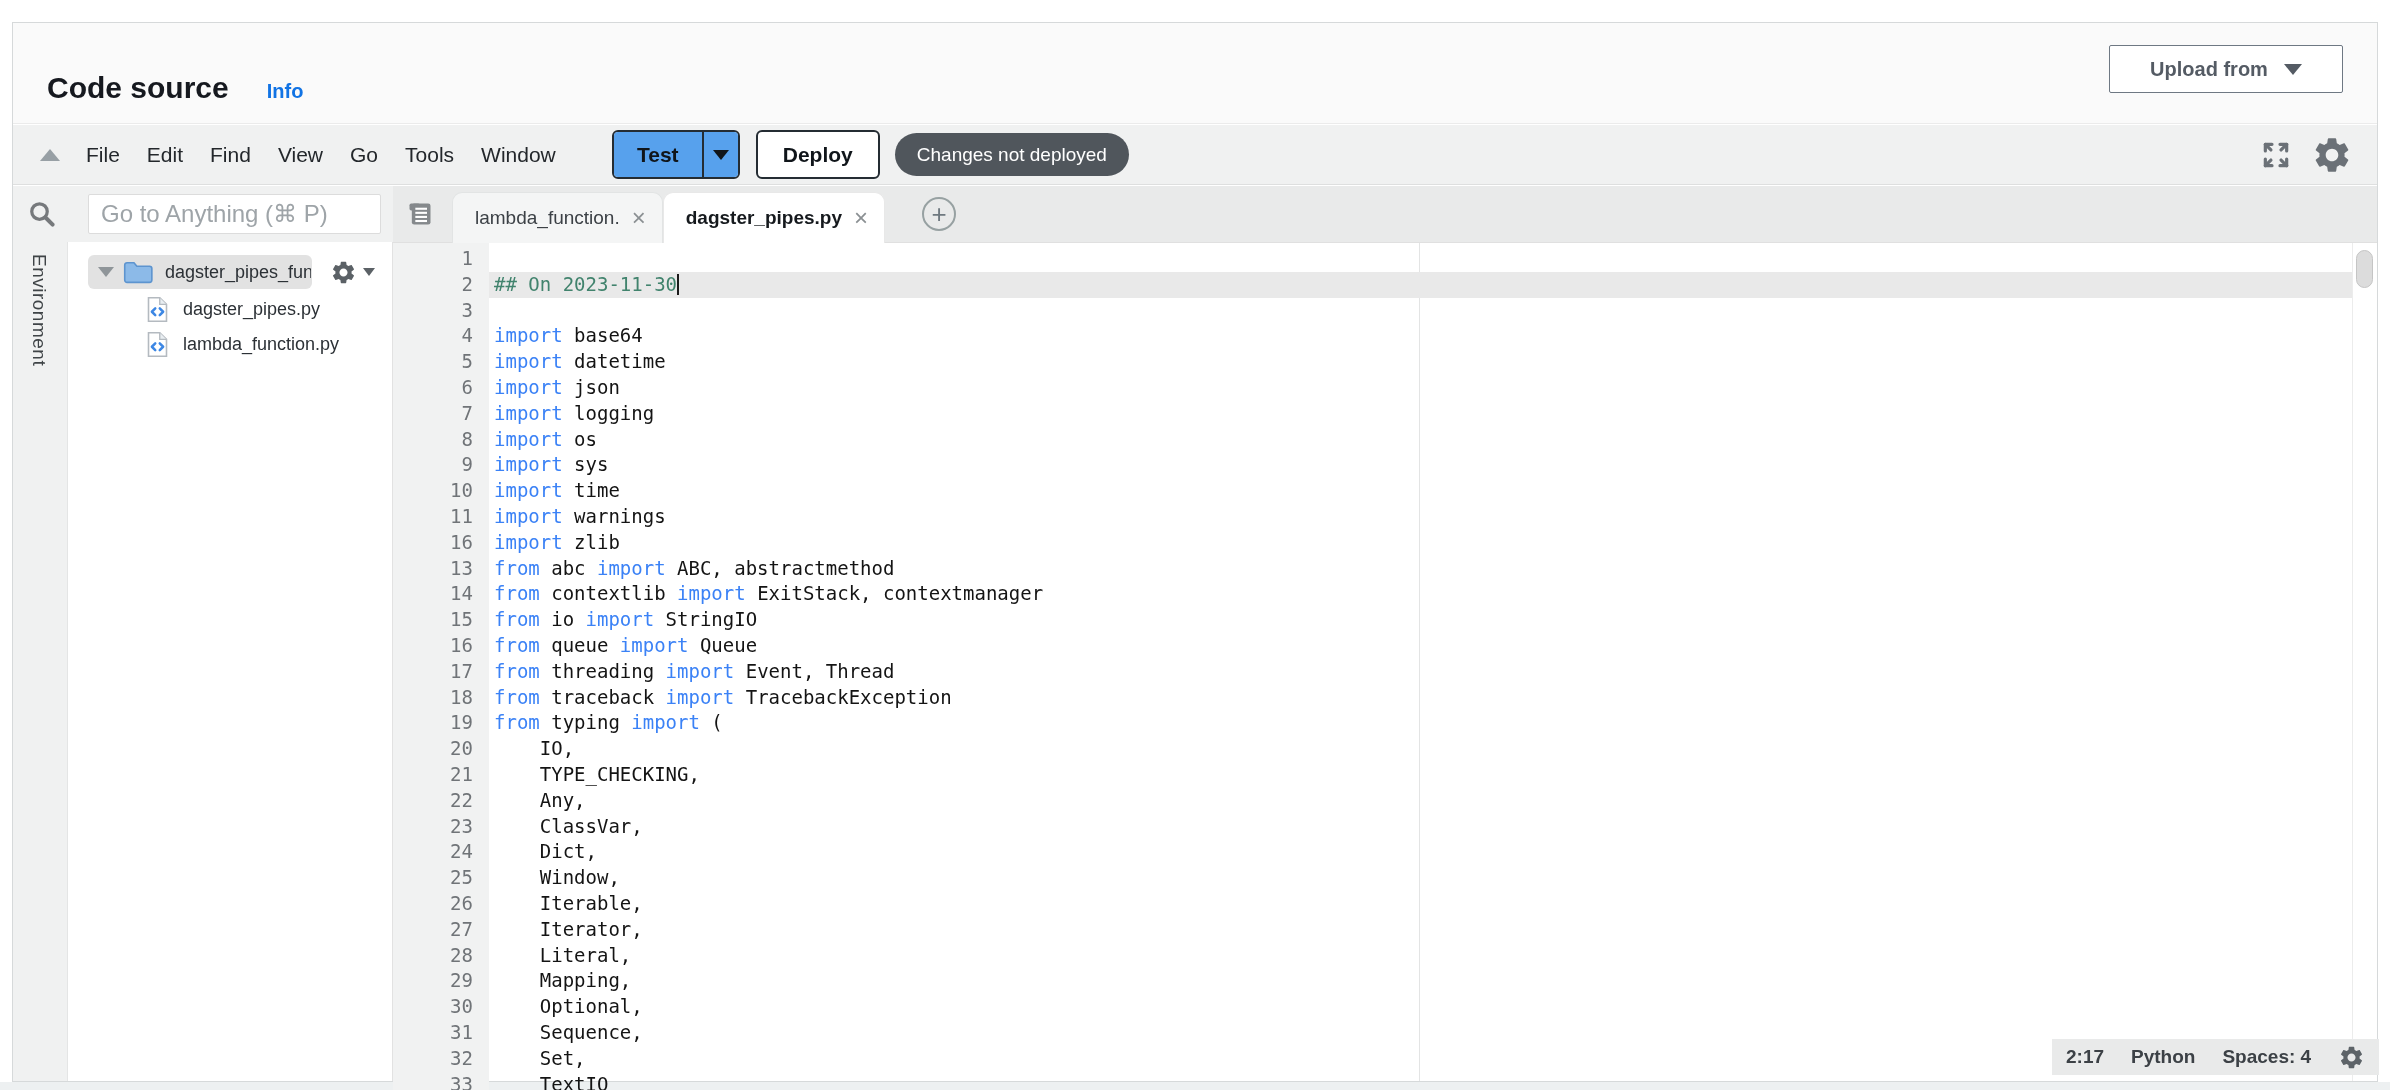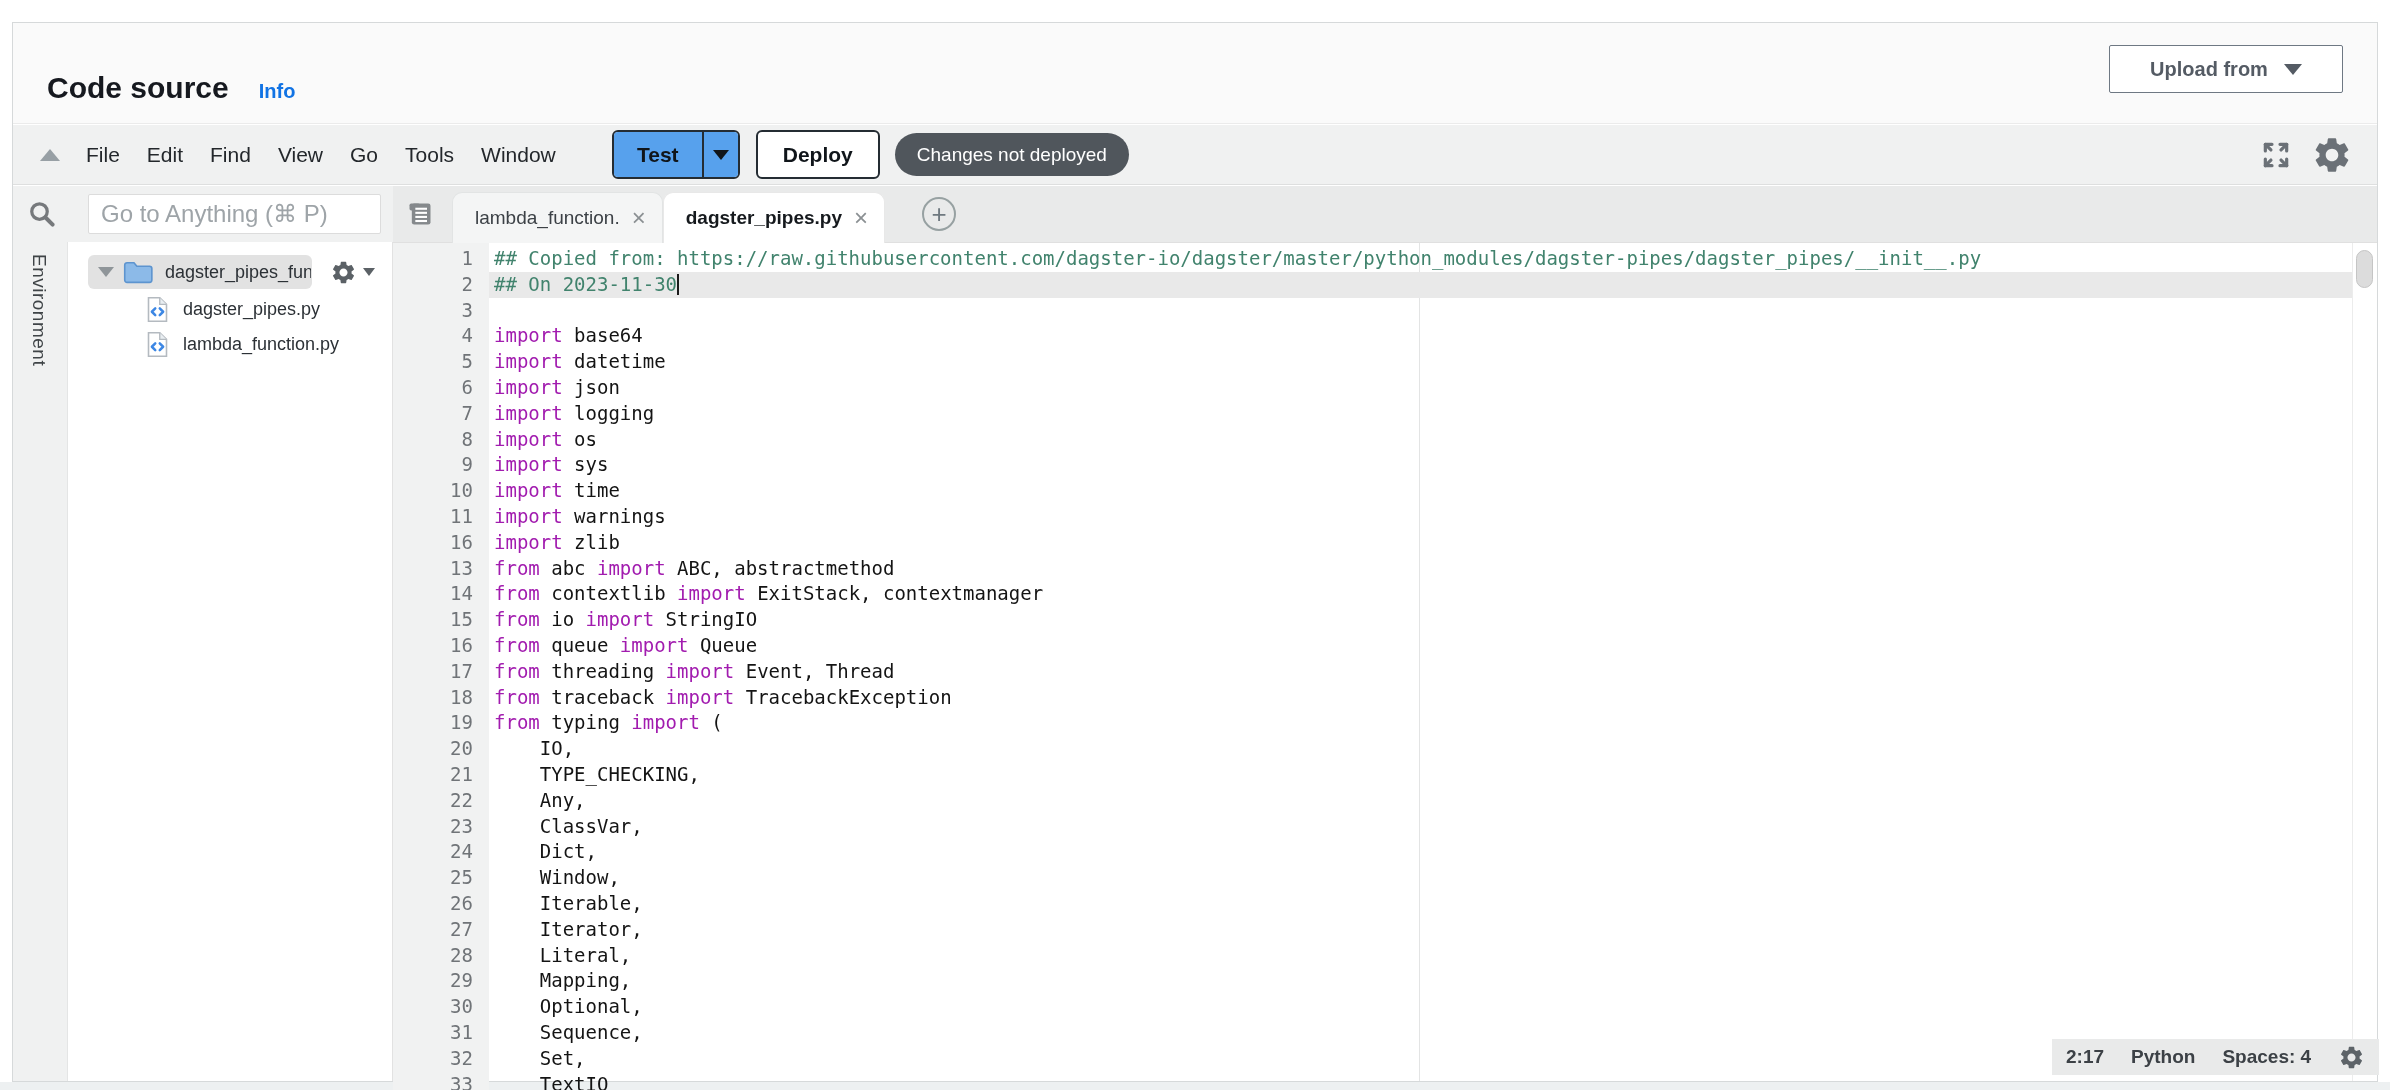--- a/index.html
+++ b/index.html
@@ -7,21 +7,21 @@
   body { font-family:"Liberation Sans", sans-serif; width:2390px; height:1090px; position:relative; overflow:hidden; }
 
   
   .card { position:absolute; left:12px; top:22px; width:2366px; height:1060px;
           border:1px solid #d6d9da; background:#fff; }
   .bottom-strip { position:absolute; left:0; top:1082px; width:2390px; height:8px; background:#edf0f1; }
 
   
   .card-header { position:absolute; left:13px; top:23px; width:2364px; height:101px;
                  background:#fafafa; border-bottom:1px solid #ebebeb; }
-  .title-row { position:absolute; left:34px; top:48px; display:flex; align-items:baseline; gap:30px; }
+  .title-row { position:absolute; left:34px; top:48px; display:flex; align-items:baseline; gap:38px; }
   .page-title { font-size:30px; font-weight:bold; color:#16191f; }
   .info-link { font-size:20px; font-weight:bold; color:#1173e4; cursor:pointer; }
   .upload-btn { position:absolute; left:2096px; top:22px; width:234px; height:48px;
                 background:#fff; border:1px solid #6e7883; border-radius:2px;
                 display:flex; align-items:center; justify-content:center; gap:16px;
                 font-size:20px; font-weight:bold; color:#545b64; cursor:pointer; }
   .caret-down-dark { width:0; height:0; border-left:9px solid transparent; border-right:9px solid transparent; border-top:11px solid #545b64; }
 
   
   .menubar { position:absolute; left:13px; top:125px; width:2364px; height:60px;
@@ -81,21 +81,21 @@
   .gutter-bg { position:absolute; left:393px; top:243px; width:96px; height:838px; background:#f1f2f2; }
   .code-bg { position:absolute; left:489px; top:243px; width:1888px; height:838px; background:#fff; }
   .print-margin { position:absolute; left:1419px; top:243px; width:1px; height:838px; background:#e3e4e4; z-index:3; }
   .code-lines { position:absolute; left:393px; top:246px; width:1959px; z-index:4;
                 font-family:"DejaVu Sans Mono", monospace; font-size:19px; }
   .line { display:flex; height:25.8px; line-height:25.8px; }
   .line.active { background:#e9e9e9; }
   .ln { width:96px; flex:0 0 96px; background:#f1f2f2; text-align:right; padding-right:16px; color:#707478; }
   .code-text { white-space:pre; margin-left:5px; }
   .tok-c { color:#41836d; }
-  .tok-k { color:#a21caf; }
+  .tok-k { color:#3b82f6; }
   .tok-t { color:#141414; }
   .cursor { display:inline-block; width:2px; height:21px; background:#1b1b1b; vertical-align:-4px; }
 
   .scroll-track { position:absolute; left:2352px; top:243px; width:25px; height:838px; background:#fff; border-left:1px solid #ececec; z-index:5; }
   .scroll-thumb { position:absolute; left:2356px; top:250px; width:17px; height:38px; background:#dcdcdc; border:1px solid #c5c5c5; border-radius:9px; z-index:6; cursor:pointer; }
 
   
   .status-pill { position:absolute; left:2052px; top:1039px; height:36px; z-index:10; background:#e9eaea; border-radius:0;
                  display:flex; align-items:center; padding:0 14px; gap:27px; font-size:19px; font-weight:bold; color:#3c4146; }
   .status-gear { width:27px; height:27px; cursor:pointer; display:flex; }
@@ -246,21 +246,20 @@
     </div>
   <div class="newtab-btn">+</div>
 </div>
 
 <div class="gutter-bg"></div>
 <div class="code-bg"></div>
 <div class="print-margin"></div>
 <div class="code-lines" id="code-lines">
     <div class="line">
       <span class="ln">1</span>
-      <span class="code-text"><span class="tok-c">## Copied from: https://raw.githubusercontent.com/dagster-io/dagster/master/python_modules/dagster-pipes/dagster_pipes/__init__.py</span></span>
     </div>
     <div class="line active">
       <span class="ln">2</span>
       <span class="code-text"><span class="tok-c">## On 2023-11-30</span><span class="cursor"></span></span>
     </div>
     <div class="line">
       <span class="ln">3</span>
       <span class="code-text"></span>
     </div>
     <div class="line">

